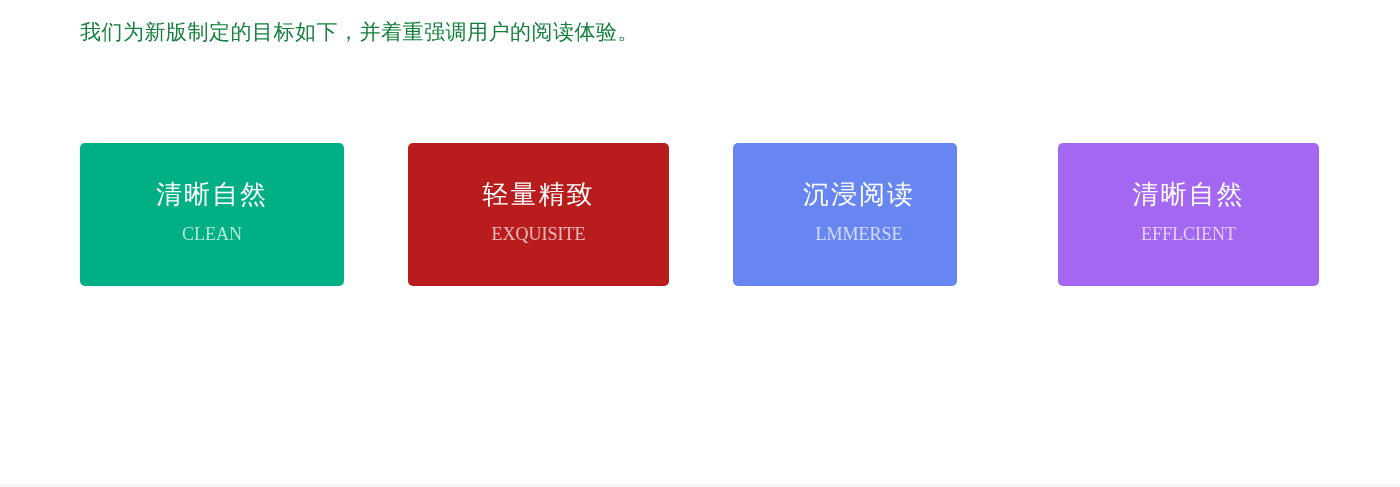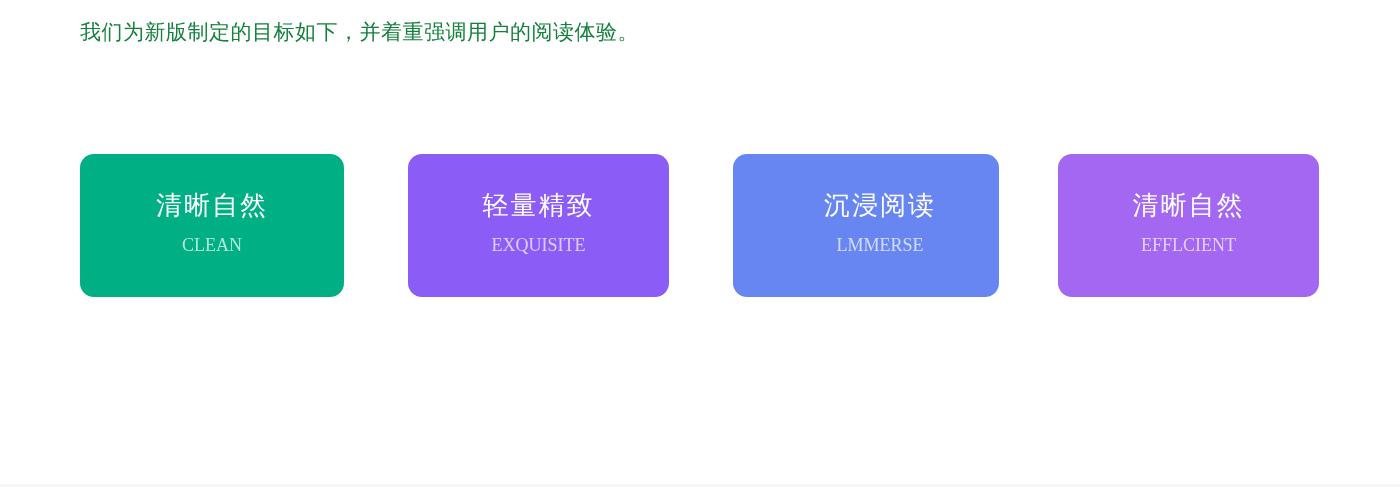--- a/index.html
+++ b/index.html
@@ -21,27 +21,26 @@
       width: 560px;
       font-size: 21px;
       line-height: 37px;
       color: #15803d;
       letter-spacing: 0.5px;
     }
     .card {
       position: absolute;
       top: 143px;
       height: 143px;
-      border-radius: 14px;
+      border-radius: 5px;
       display: flex;
       flex-direction: column;
       align-items: center;
       box-sizing: border-box;
       padding-top: 34px;
-      margin-top: 11px;
     }
     .card-title {
       color: #ffffff;
       font-size: 26px;
       line-height: 34px;
       letter-spacing: 2px;
     }
     .card-sub {
       margin-top: 12px;
       font-size: 18px;
@@ -61,26 +60,26 @@
 </head>
 <body>
 
 <div class="intro">我们为新版制定的目标如下，并着重强调用户的阅读体验。</div>
 
 <div class="card" style="left:80px; width:264px; background:#00b084;">
   <div class="card-title">清晰自然</div>
   <div class="card-sub">CLEAN</div>
 </div>
 
-<div class="card" style="left:408px; width:261px; background:#8b5cf6;">
+<div class="card" style="left:408px; width:261px; background:#b91c1c;">
   <div class="card-title">轻量精致</div>
   <div class="card-sub">EXQUISITE</div>
 </div>
 
-<div class="card" style="left:733px; width:266px; background:#6786f2;padding-left:28px;">
+<div class="card" style="left:733px; width:224px; background:#6786f2;padding-left:28px;">
   <div class="card-title">沉浸阅读</div>
   <div class="card-sub">LMMERSE</div>
 </div>
 
 <div class="card" style="left:1058px; width:261px; background:#a367f2;">
   <div class="card-title">清晰自然</div>
   <div class="card-sub">EFFLCIENT</div>
 </div>
 
 <div class="bottom-line"></div>

